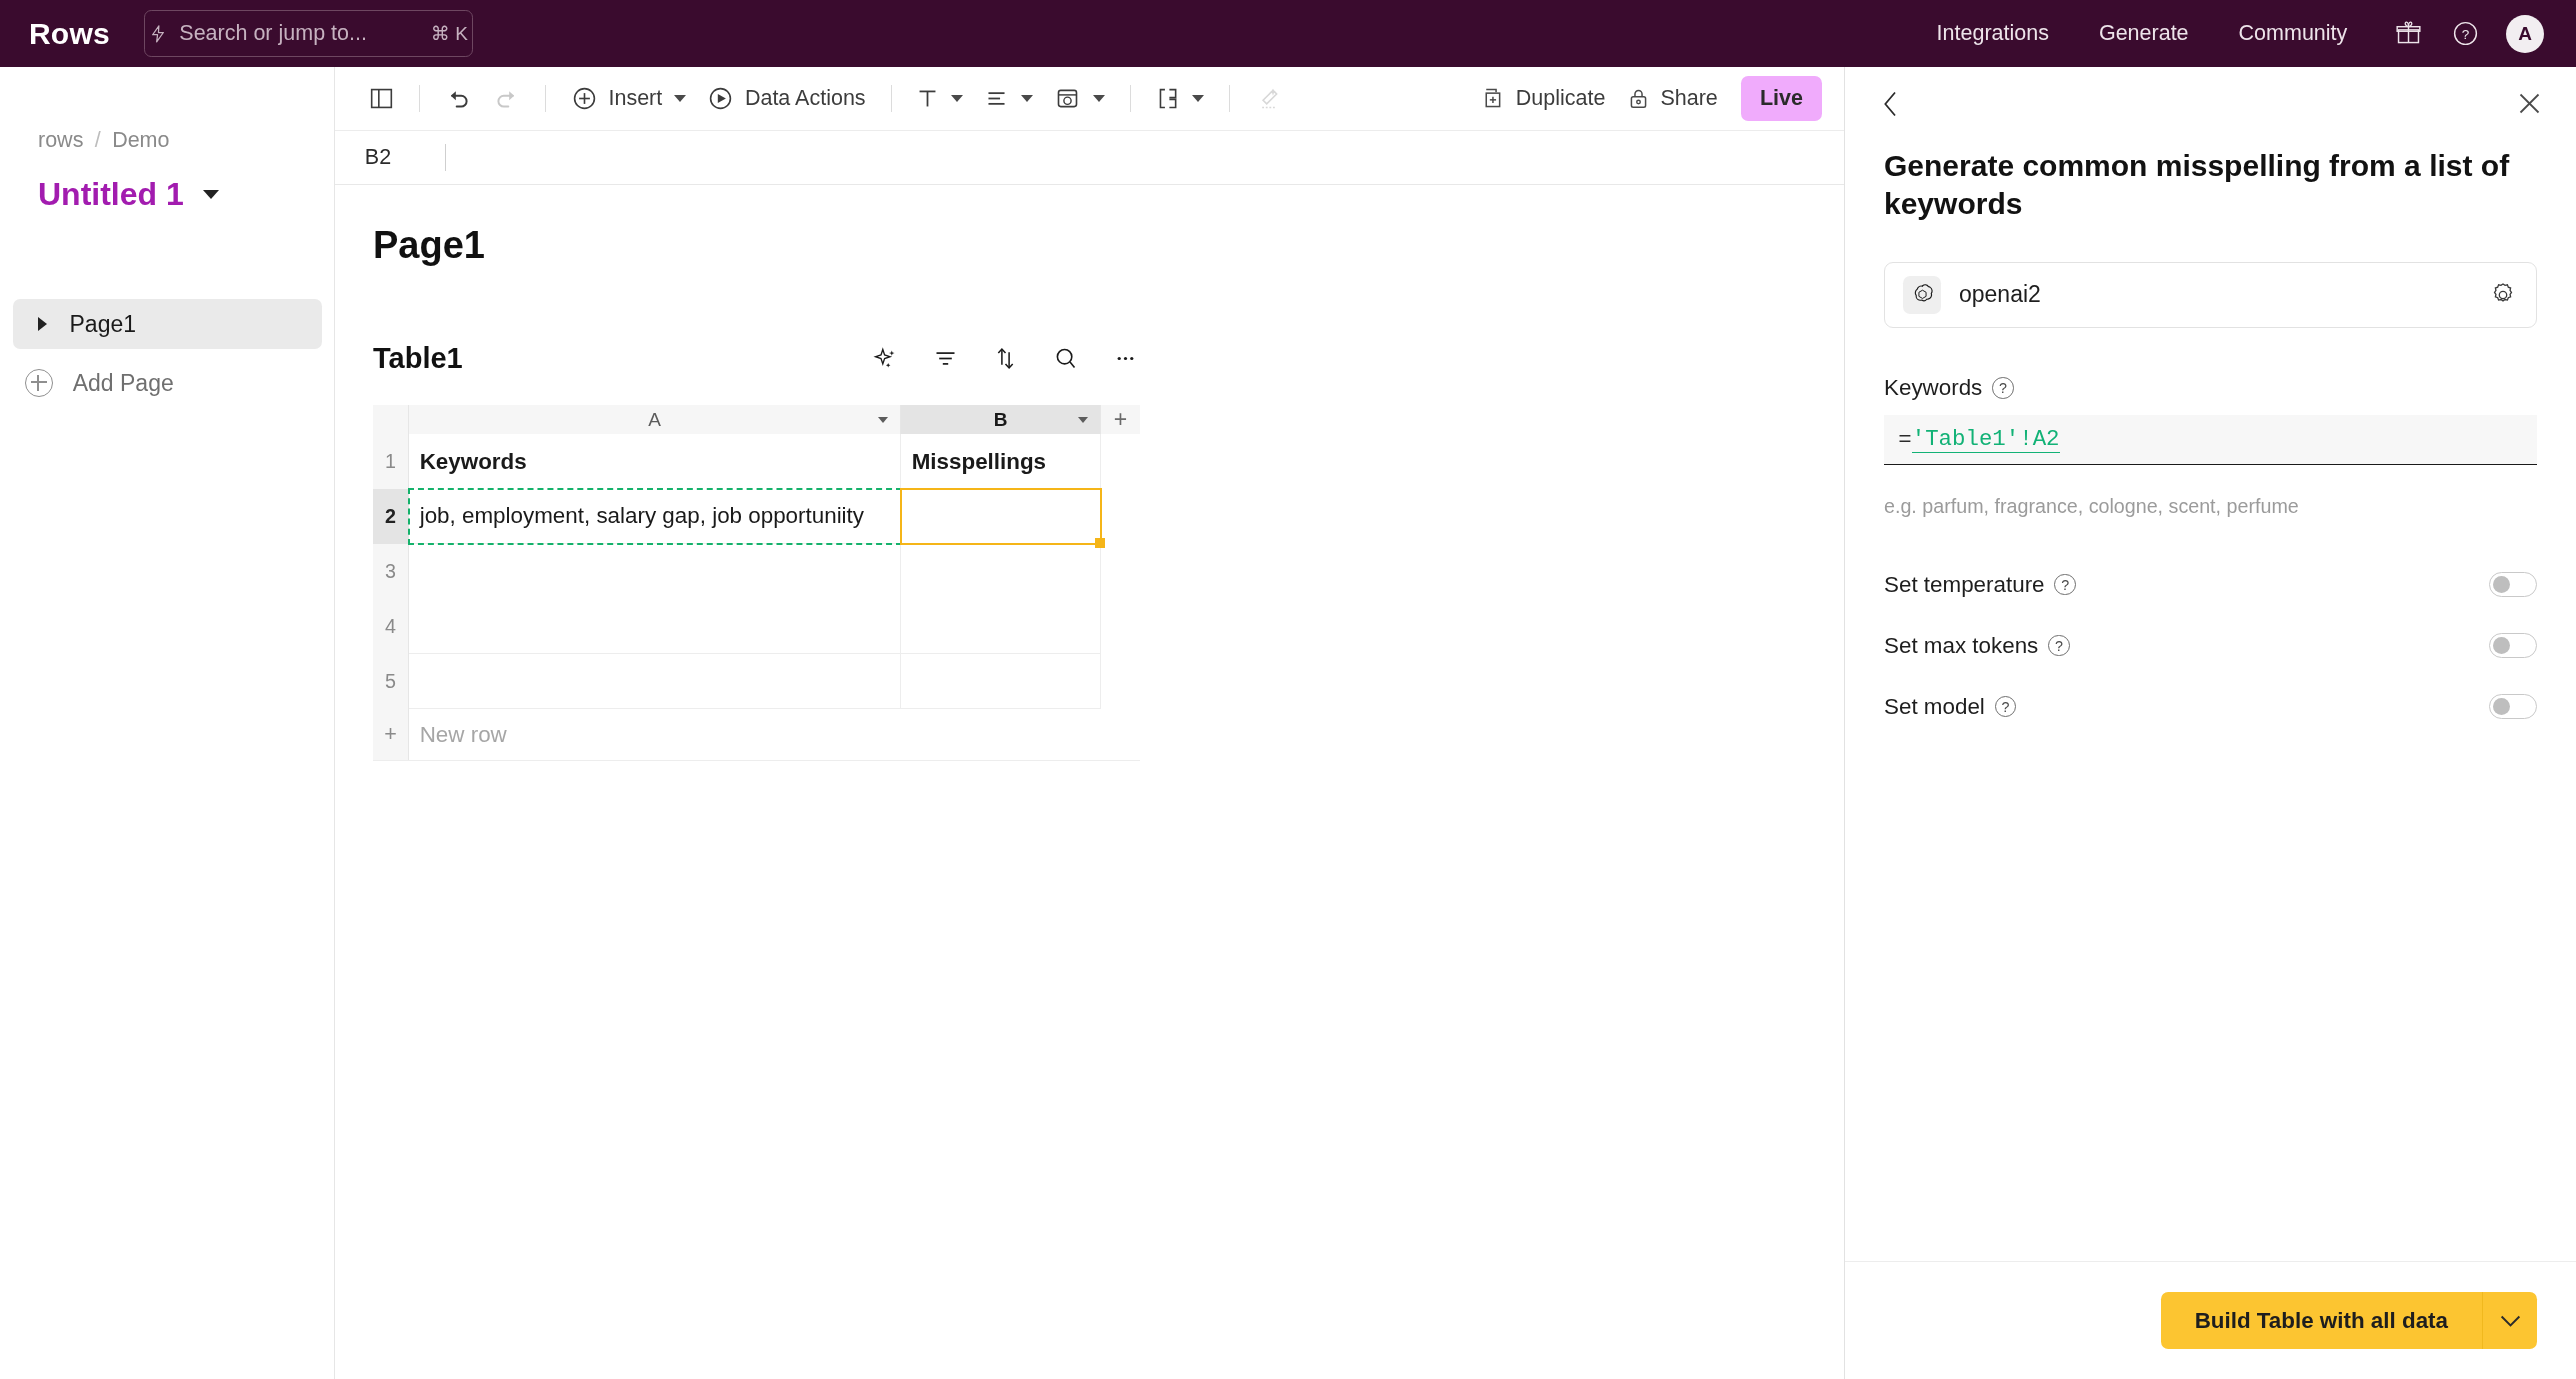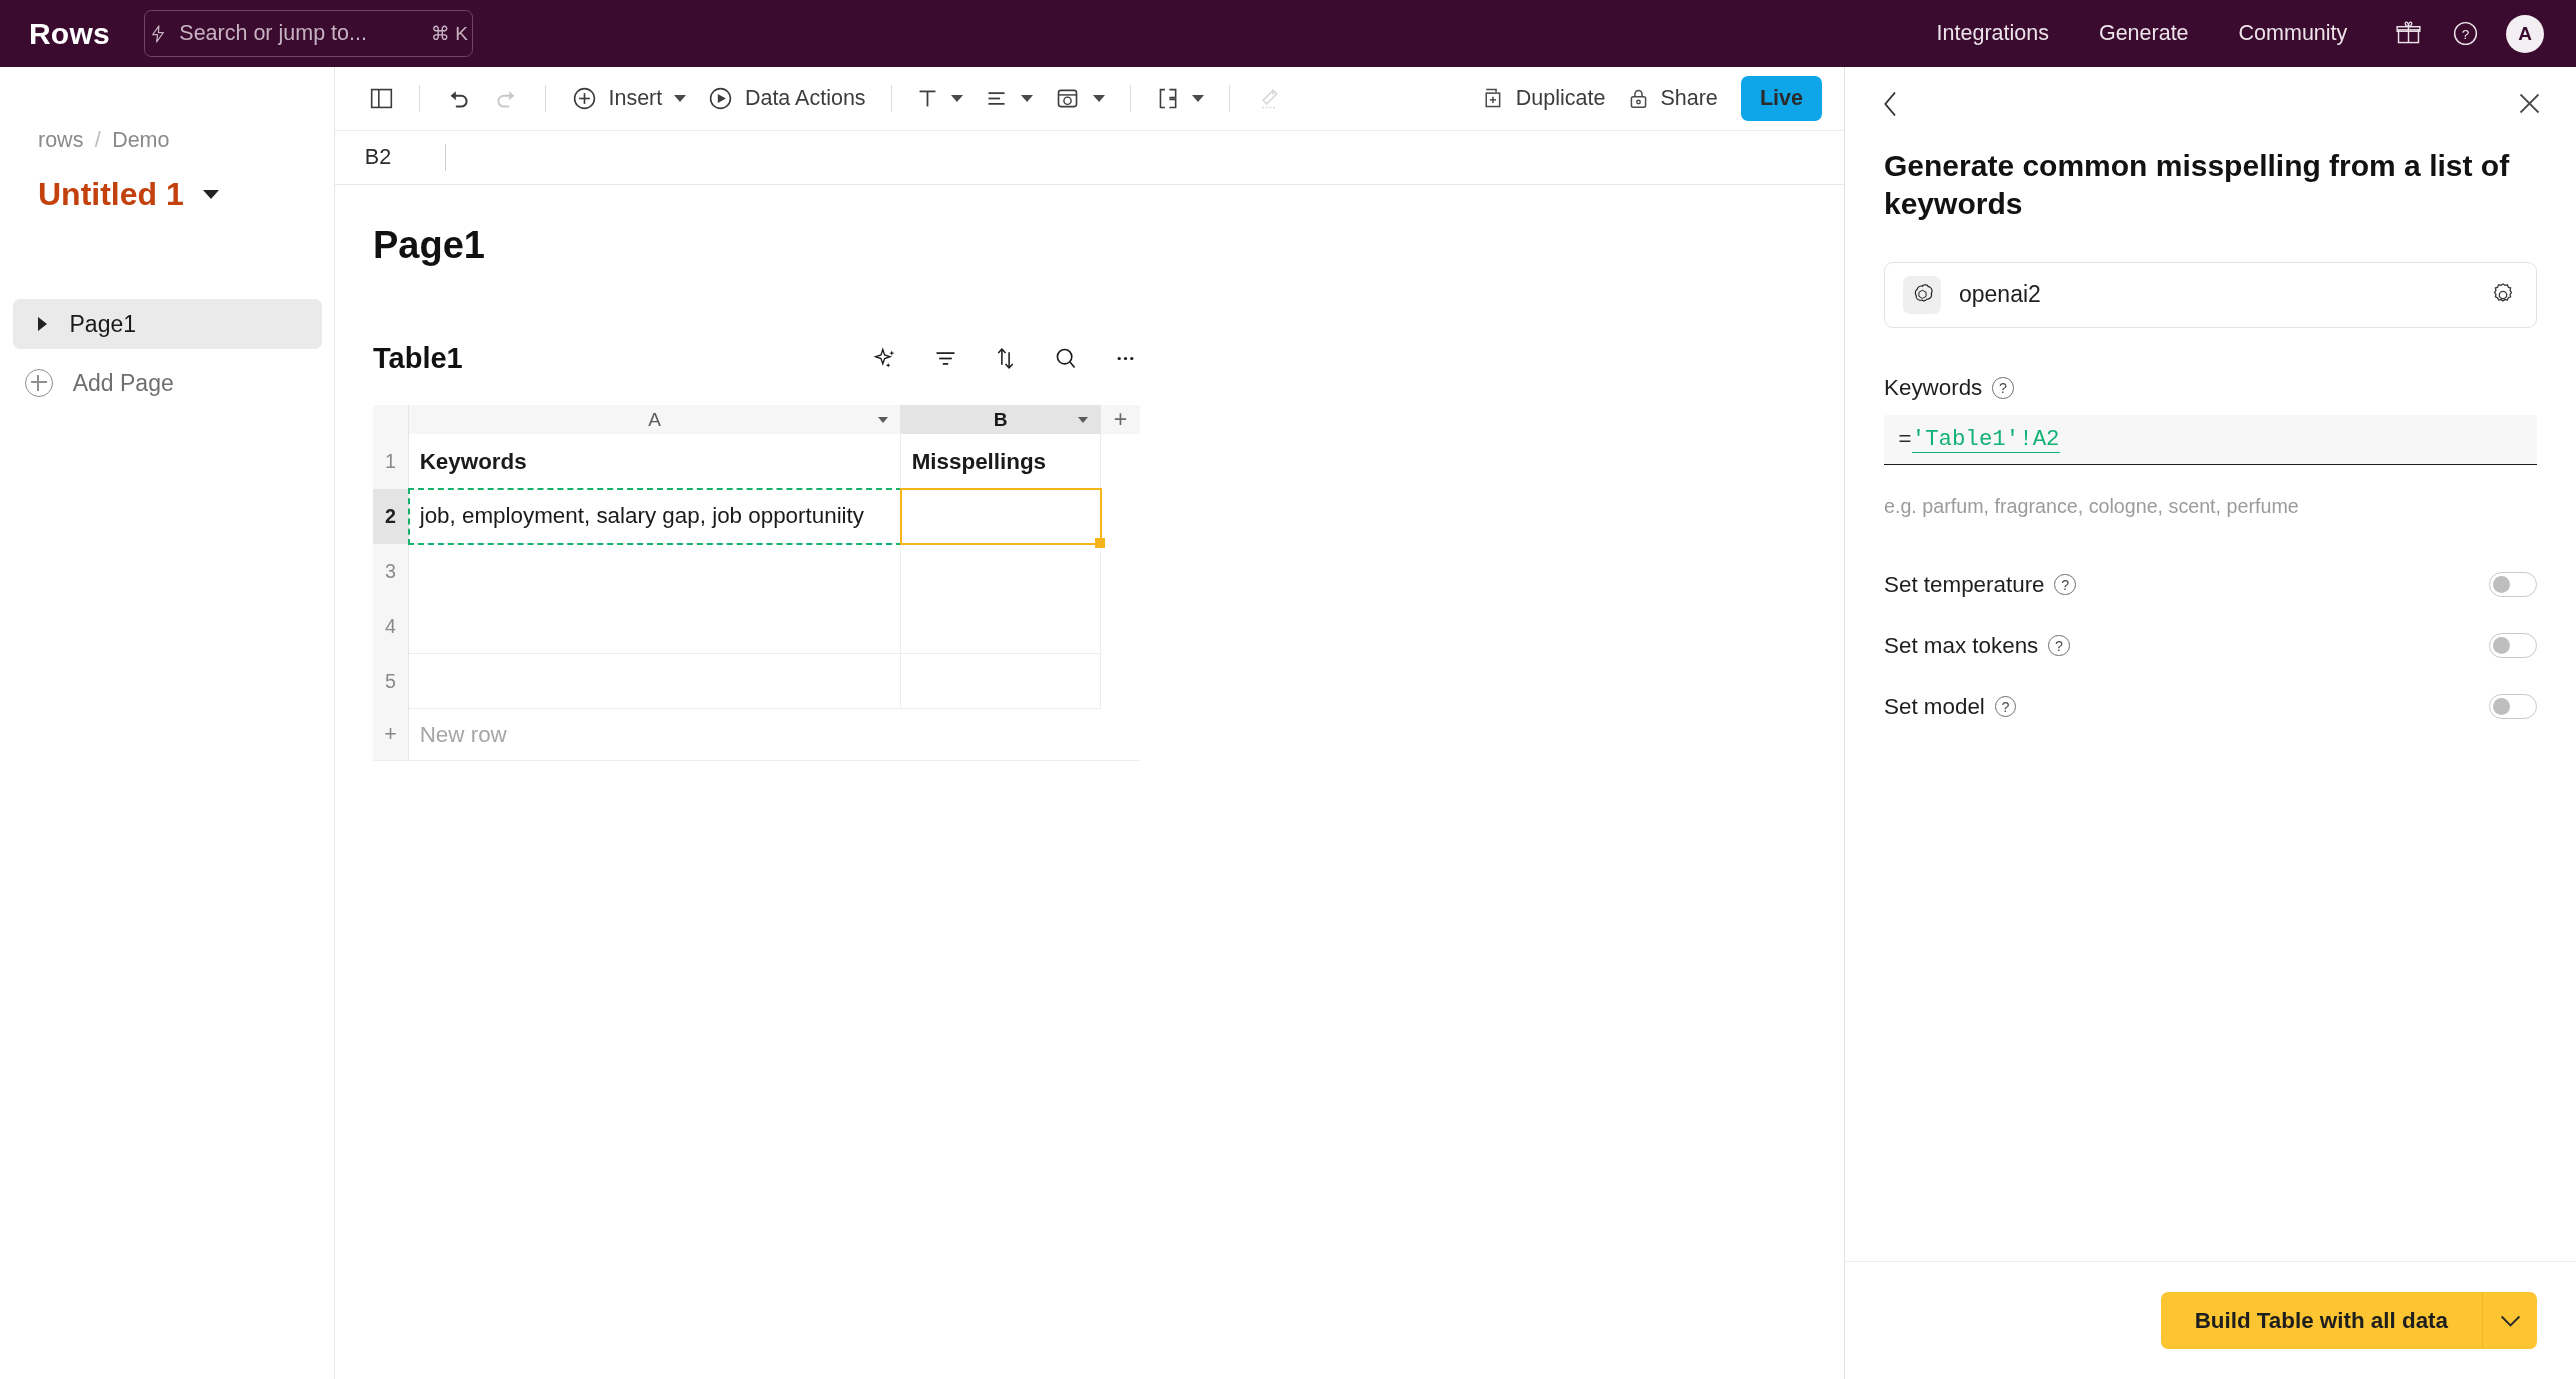--- a/index.html
+++ b/index.html
@@ -51,21 +51,21 @@
     position: absolute; left: 0; top: 67px; width: 335px; height: 1312px;
     background: #ffffff; border-right: 0.9px solid #E6E6E6;
   }
   .breadcrumb {
     margin: 61px 0 0 38px; font-size: 21.5px; color: #8A8A8A;
   }
   .breadcrumb .sep { color: #BDBDBD; margin: 0 5.4px; }
   .doc-title-row {
     display: flex; align-items: center; margin: 23px 0 0 38px;
   }
-  .doc-title { font-size: 32px; font-weight: 700; color: #c2410c; }
+  .doc-title { font-size: 32px; font-weight: 700; color: #a21caf; }
   .caret-down {
     width: 0; height: 0; margin-left: 19.7px;
     border-left: 8px solid transparent; border-right: 8px solid transparent;
     border-top: 9px solid #222222;
   }
   .page-item {
     margin: 86px 12.5px 0 12.5px; height: 50px; border-radius: 7.2px;
     background: #EAEAEA; display: flex; align-items: center; padding-left: 25px;
   }
   .page-item .tri {
@@ -103,21 +103,21 @@
   }
   .tb-btn .t { margin-left: 10.7px; }
   .tb-btn .dd {
     width: 0; height: 0; margin-left: 11.6px;
     border-left: 6.3px solid transparent; border-right: 6.3px solid transparent;
     border-top: 7.2px solid #4A4A4A;
   }
   .tb-sep { width: 0.9px; height: 27px; background: #DCDCDC; margin: 0 14.3px; }
   .tb-spacer { flex: 1; }
   .live-btn {
-    background: #0ea5e9; color: #2B2B2B; font-size: 21.5px; font-weight: 600;
+    background: #f0abfc; color: #2B2B2B; font-size: 21.5px; font-weight: 600;
     border-radius: 7.2px; padding: 9.8px 19px; margin-left: 12.5px;
   }
 
   
   .formulabar {
     height: 54px; display: flex; align-items: center;
     border-bottom: 0.9px solid #E8E8E8;
     gap: 24px;
   }
   .cellref {

